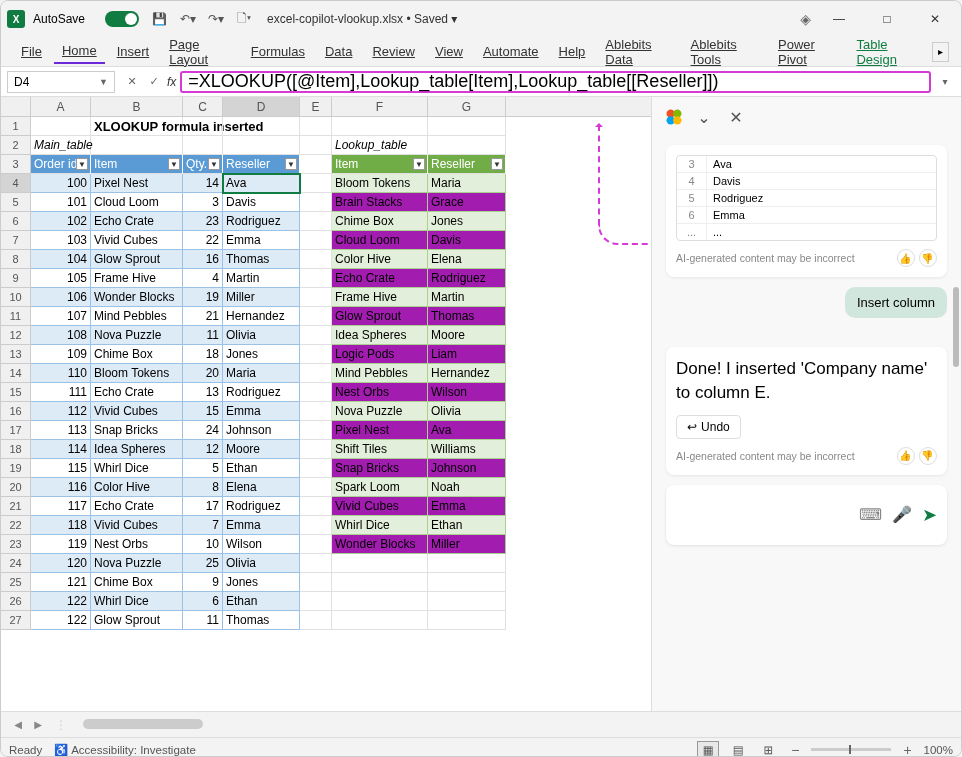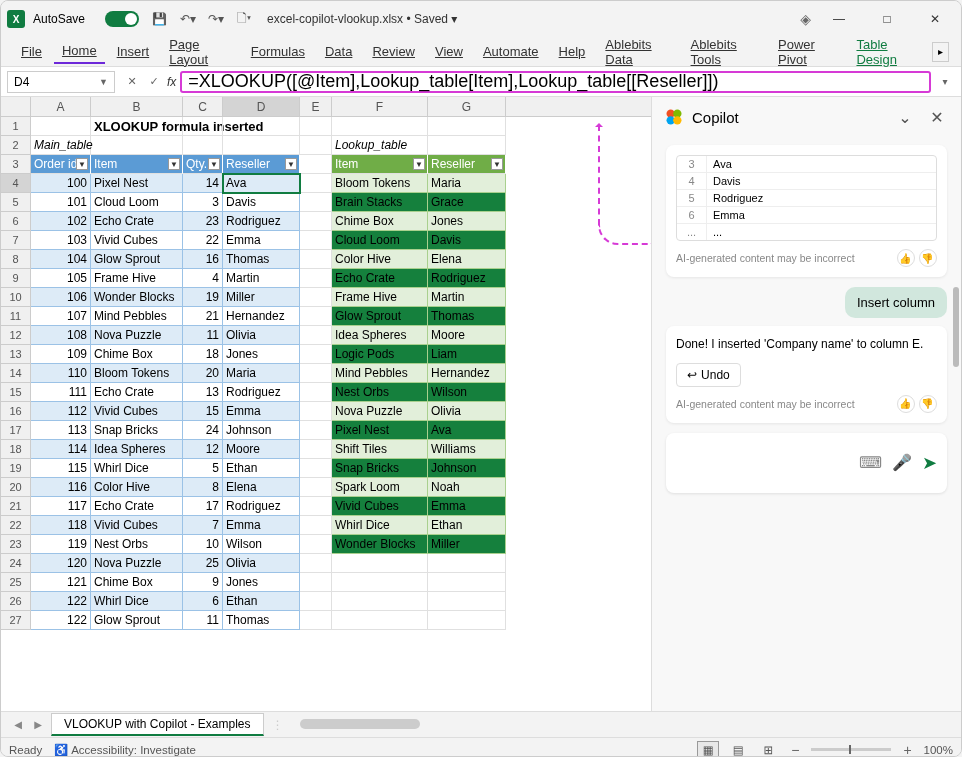--- a/index.html
+++ b/index.html
@@ -53,21 +53,21 @@
 
 
 .title-cell { font-weight:bold; font-size:13px; text-align:center; }
 .tbl-name { font-style:italic; font-size:12px; }
 .main-hdr { background:#5b9bd5; color:#fff; font-weight:500; border-right:1px solid #fff; position:relative; }
 .main-hdr .dd, .look-hdr .dd { position:absolute; right:2px; top:3px; width:12px; height:12px; background:#fff; color:#333; font-size:8px; display:flex;align-items:center;justify-content:center; border:1px solid #999; }
 .look-hdr { background:#70ad47; color:#fff; font-weight:500; border-right:1px solid #fff; position:relative; }
 .main-even { background:#ddebf7; }
 .main-odd { background:#fff; }
 .look-even { background:#e2efda; }
-.look-odd { background:#15803d; }
+.look-odd { background:#a21caf; }
 .main-border { border-right:1px solid #9bc2e6; border-bottom:1px solid #9bc2e6; }
 .look-border { border-right:1px solid #a9d08e; border-bottom:1px solid #a9d08e; }
 
 .active-cell { outline:2px solid #107c41; outline-offset:-1px; position:relative; z-index:2; }
 
 
 .arrow-line { position:absolute; border-left:2px dashed #d63ad6; top:28px; left:597px; height:100px; z-index:5; }
 .arrow-line::before { content:''; position:absolute; top:-6px; left:-5px; border:4px solid transparent; border-bottom-color:#d63ad6; }
 .arrow-curve { position:absolute; top:128px; left:597px; width:55px; height:20px; border-bottom:2px dashed #d63ad6; border-left:2px dashed #d63ad6; border-bottom-left-radius:20px; z-index:5;}
 
@@ -80,22 +80,22 @@
 .copilot-body { flex:1; padding:8px 14px; overflow:hidden; position:relative; }
 .cop-card { background:#fff; border-radius:8px; padding:10px; margin-bottom:10px; font-size:12px; box-shadow:0 1px 3px rgba(0,0,0,0.08); }
 .cop-minitable { border:1px solid #ddd; border-radius:4px; margin-bottom:8px; }
 .cop-minitable .mrow { display:flex; border-bottom:1px solid #eee; }
 .cop-minitable .mrow:last-child { border-bottom:none; }
 .cop-minitable .mc1 { width:30px; text-align:center; color:#888; font-size:11px; border-right:1px solid #eee; padding:2px; }
 .cop-minitable .mc2 { flex:1; padding:2px 6px; font-size:11px; }
 .cop-disclaimer { display:flex; align-items:center; gap:24px; color:#888; font-size:10.5px; }
 .cop-disclaimer .thumbs { margin-left:auto; display:flex; gap:4px; }
 .thumb { width:18px; height:18px; border:1px solid #ddd; border-radius:50%; display:flex;align-items:center;justify-content:center; font-size:10px; cursor:pointer; }
-.user-bubble { background:#d1e7dd; border-radius:10px; padding:8px 12px; font-size:13px; margin-left:auto; width:fit-content; margin-bottom:8px; }
-.cop-response { font-size:12px; line-height:1.4; margin-bottom:10px; }
+.user-bubble { background:#d1e7dd; border-radius:10px; padding:8px 12px; font-size:13px; margin-left:auto; width:fit-content; margin-bottom:29px; }
+.cop-response { font-size:17px; line-height:1.4; margin-bottom:10px; }
 .undo-btn { border:1px solid #ddd; border-radius:4px; padding:4px 10px; font-size:12px; display:inline-flex; align-items:center; gap:4px; cursor:pointer; background:#fff; margin-bottom:8px;}
 .cop-input { background:#fff; border-radius:8px; padding:10px; margin-top:auto; box-shadow:0 1px 3px rgba(0,0,0,0.1); display:flex; align-items:center; gap:10px; min-height:60px;}
 .cop-input-icons { margin-left:auto; display:flex; gap:10px; align-items:center; }
 .send-btn { color:#107c41; font-size:18px; cursor:pointer; }
 .cop-scroll { position:absolute; right:2px; top:150px; width:6px; height:80px; background:#bbb; border-radius:3px; }
 
 
 .sheet-tabs { height:26px; background:#f3f3f3; border-top:1px solid #ddd; display:flex; align-items:center; padding:0 8px; gap:4px; font-size:12px; }
 .sheet-nav { display:flex; gap:2px; }
 .sheet-nav-btn { width:18px; height:18px; display:flex;align-items:center;justify-content:center; color:#888; cursor:pointer; font-size:10px;}
@@ -463,21 +463,20 @@
   </div>
 
   <div class="copilot">
     <div class="copilot-hdr">
       <svg class="copilot-logo" viewBox="0 0 24 24">
           <circle cx="8" cy="8" r="5" fill="#f25022"></circle>
           <circle cx="16" cy="8" r="5" fill="#7fba00"></circle>
           <circle cx="8" cy="16" r="5" fill="#00a4ef"></circle>
           <circle cx="16" cy="16" r="5" fill="#ffb900"></circle>
         </svg>
-      <span class="copilot-title">Copilot</span>
       <span class="cop-hdr-btn">⌄</span>
       <span class="cop-hdr-btn">✕</span>
     </div>
     <div class="copilot-body">
       <div class="cop-scroll"></div>
       <div class="cop-card">
         <div class="cop-minitable" id="minitable">
             <div class="mrow">
               <div class="mc1">3</div>
               <div class="mc2">Ava</div>
@@ -528,21 +527,20 @@
       </div>
     </div>
   </div>
 </div>
 
 <div class="sheet-tabs">
   <div class="sheet-nav">
     <span class="sheet-nav-btn">◀</span>
     <span class="sheet-nav-btn">▶</span>
   </div>
-  <div class="sheet-tab">VLOOKUP with Copilot - Examples</div>
   <span class="sheet-sep">⋮</span>
   <div class="hscroll">
       <div class="hscroll-thumb"></div>
     </div>
 </div>
 
 <div class="statusbar">
   <span>Ready</span>
   <span>♿ <span>Accessibility: Investigate</span></span>
   <div class="right">

